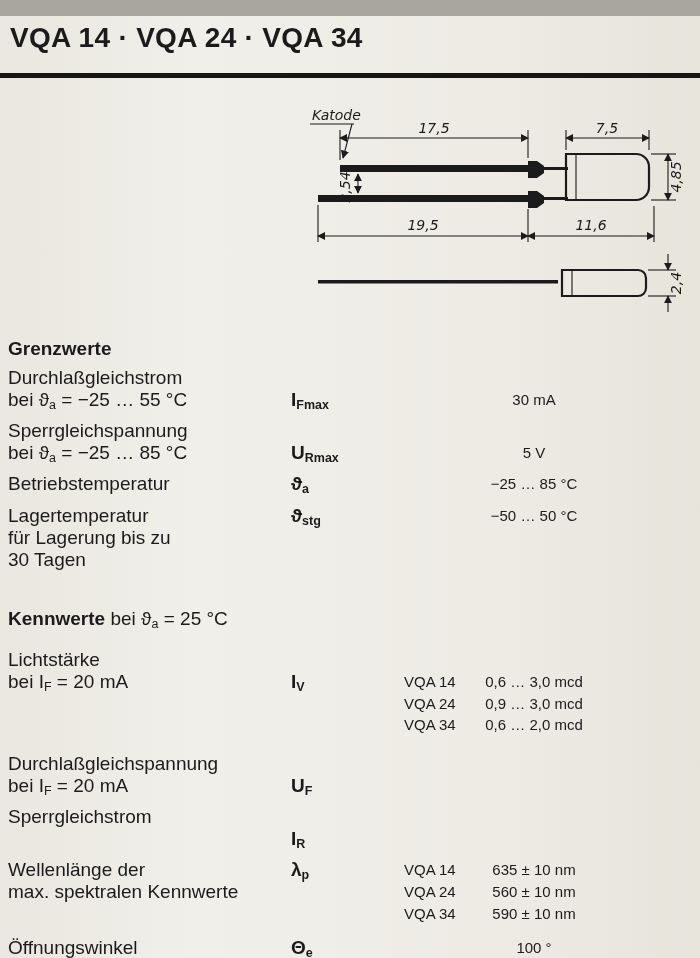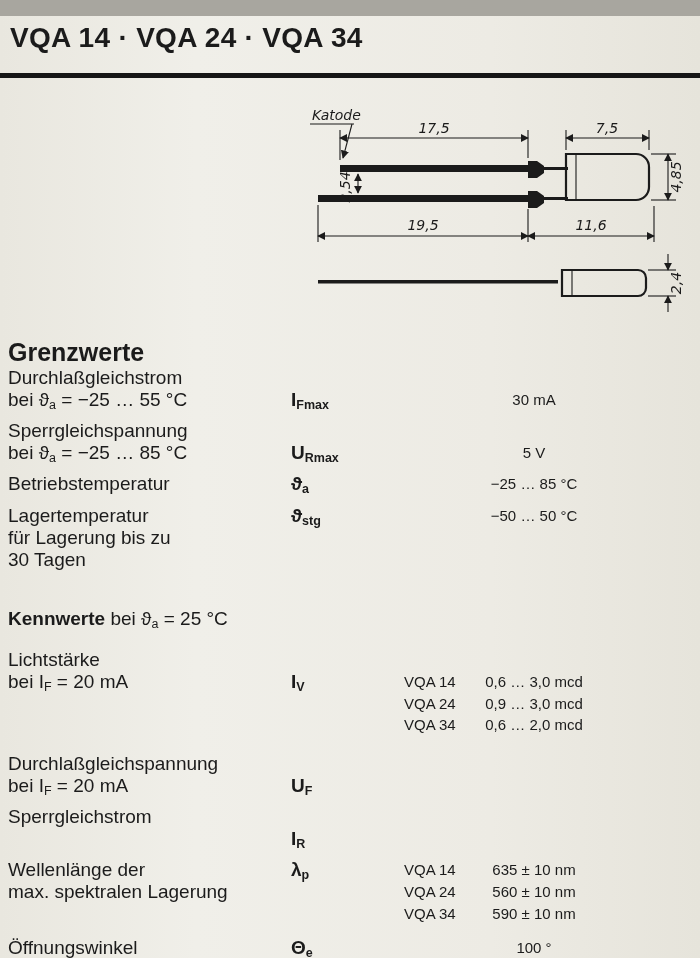--- a/index.html
+++ b/index.html
@@ -5,21 +5,21 @@
   * { margin:0; padding:0; box-sizing:border-box; }
   html,body { background:#a8a69f; }
   .paper {
     position:relative; width:700px; height:958px; margin:16px auto;
     background:linear-gradient(90deg,#e9e7df,#f0efe9 28%,#edebe4 70%,#e6e4db);
     font-family:"Liberation Sans",sans-serif; color:#1b1b1b; overflow:hidden;
   }
   .title { position:absolute; left:10px; top:6px; font-size:28px; font-weight:700; letter-spacing:.3px; white-space:nowrap; }
   .rule  { position:absolute; left:0; top:57px; width:700px; height:5px; background:#161616; }
 
-  .hdg  { position:absolute; left:8px; font-size:25px; font-weight:700; white-space:nowrap; }
+  .hdg  { position:absolute; left:8px; font-size:19px; font-weight:700; white-space:nowrap; }
   .hdg2 { position:absolute; left:8px; font-size:19px; white-space:nowrap; }
   .hdg2 .b { font-weight:700; }
 
   .lbl { position:absolute; left:8px;   font-size:19px; line-height:22px; white-space:nowrap; }
   .sym { position:absolute; left:291px; font-size:19px; line-height:22px; font-weight:700; white-space:nowrap; }
   .typ { position:absolute; left:404px; font-size:15px; line-height:22px; white-space:nowrap; }
   .val { position:absolute; left:400px; width:268px; text-align:center; font-size:15px; line-height:22px; white-space:nowrap; }
 
   .sb { font-size:12.5px; vertical-align:-3px; }
 
@@ -138,21 +138,21 @@
   <div class="lbl" style="top:759px"><span>bei I</span><span class="sb">F</span><span> = 20 mA</span></div>
   <div class="sym" style="top:759px"><span>U</span><span class="sb">F</span></div>
 
   <div class="lbl" style="top:790px">Sperrgleichstrom</div>
   <div class="sym" style="top:812px"><span>I</span><span class="sb">R</span></div>
 
   <div class="lbl" style="top:843px">Wellenlänge der</div>
   <div class="sym" style="top:843px"><span>λ</span><span class="sb">p</span></div>
   <div class="typ" style="top:843px">VQA 14</div>
   <div class="val" style="top:843px">635 ± 10 nm</div>
-  <div class="lbl" style="top:865px">max. spektralen Lagerung</div>
+  <div class="lbl" style="top:865px">max. spektralen Kennwerte</div>
   <div class="typ" style="top:865px">VQA 24</div>
   <div class="val" style="top:865px">560 ± 10 nm</div>
   <div class="typ" style="top:887px">VQA 34</div>
   <div class="val" style="top:887px">590 ± 10 nm</div>
 
   <div class="lbl" style="top:921px">Öffnungswinkel</div>
   <div class="sym" style="top:921px"><span>Θ</span><span class="sb">e</span></div>
   <div class="val" style="top:921px">100 °</div>
 
 </div>

